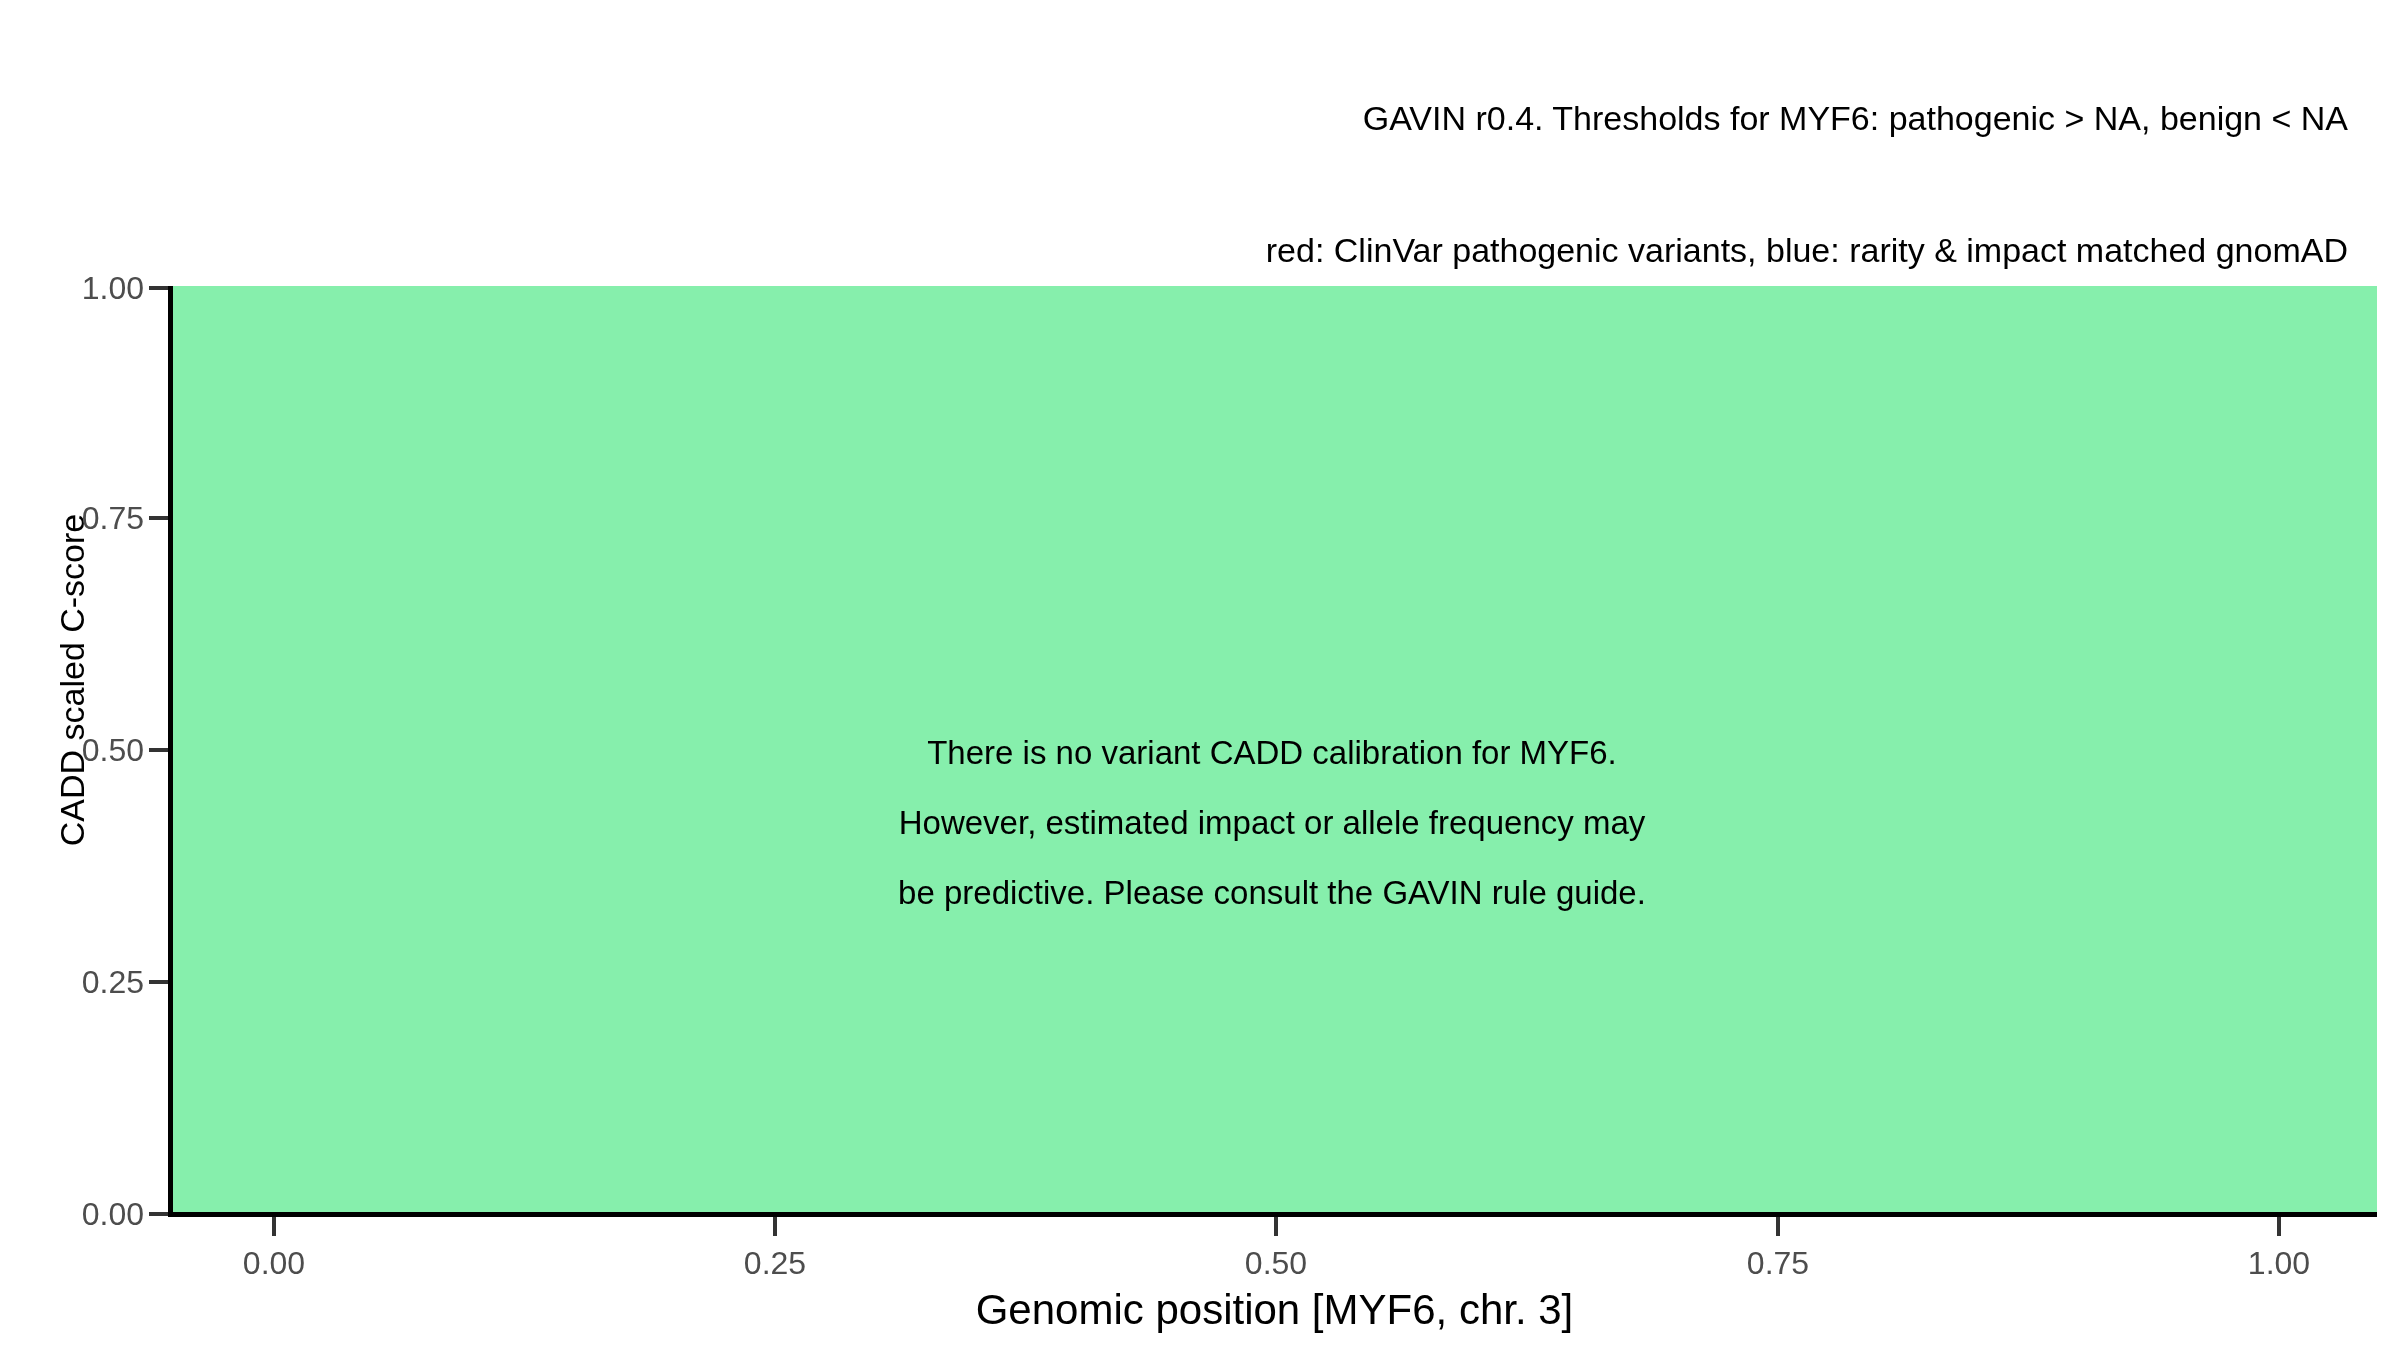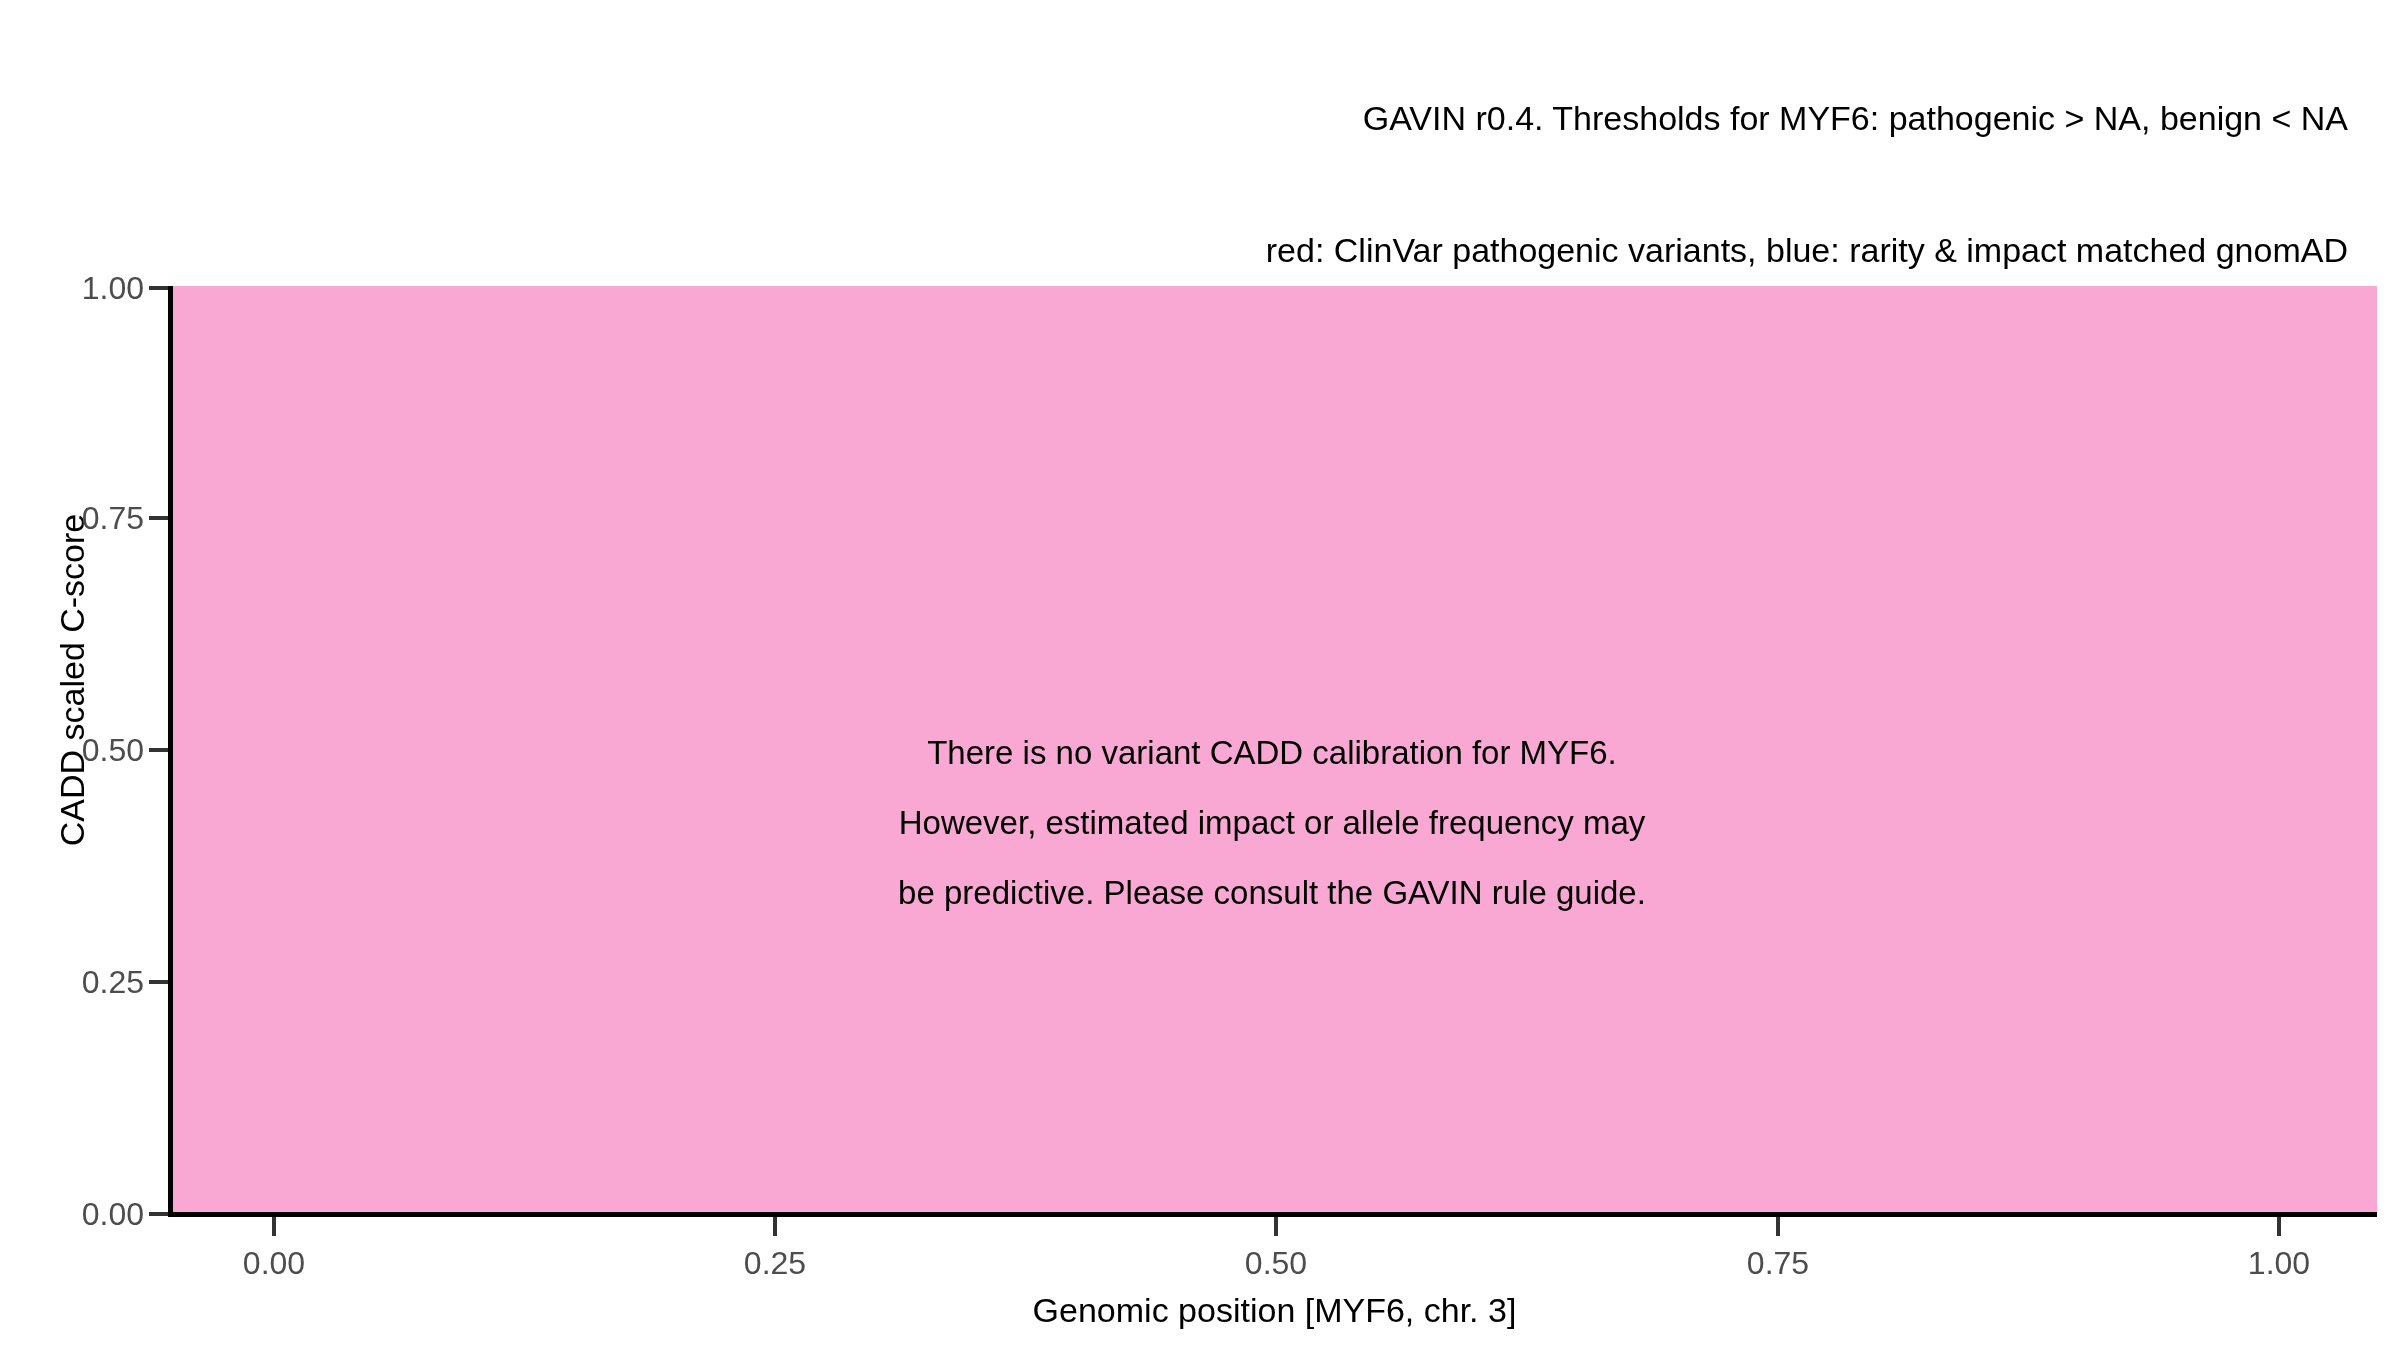--- a/index.html
+++ b/index.html
@@ -50,33 +50,33 @@
     line-height: 48px;
     text-align: center;
     color: #000000;
   }
   .x-axis-title {
     position: absolute;
     left: 172px;
     top: 1290px;
     width: 2205px;
     text-align: center;
-    font-size: 34px;
+    font-size: 42px;
     line-height: 40px;
     color: #000000;
   }
 
   
   #panel {
     position: absolute;
     left: 172px;
     top: 286px;
     width: 2205px;
     height: 928px;
-    background: #f9a8d4;
+    background: #86efac;
   }
 
   
   .axis-line-y {
     position: absolute;
     left: 168px;
     top: 286px;
     width: 5px;
     height: 931px;
     background: #000000;

